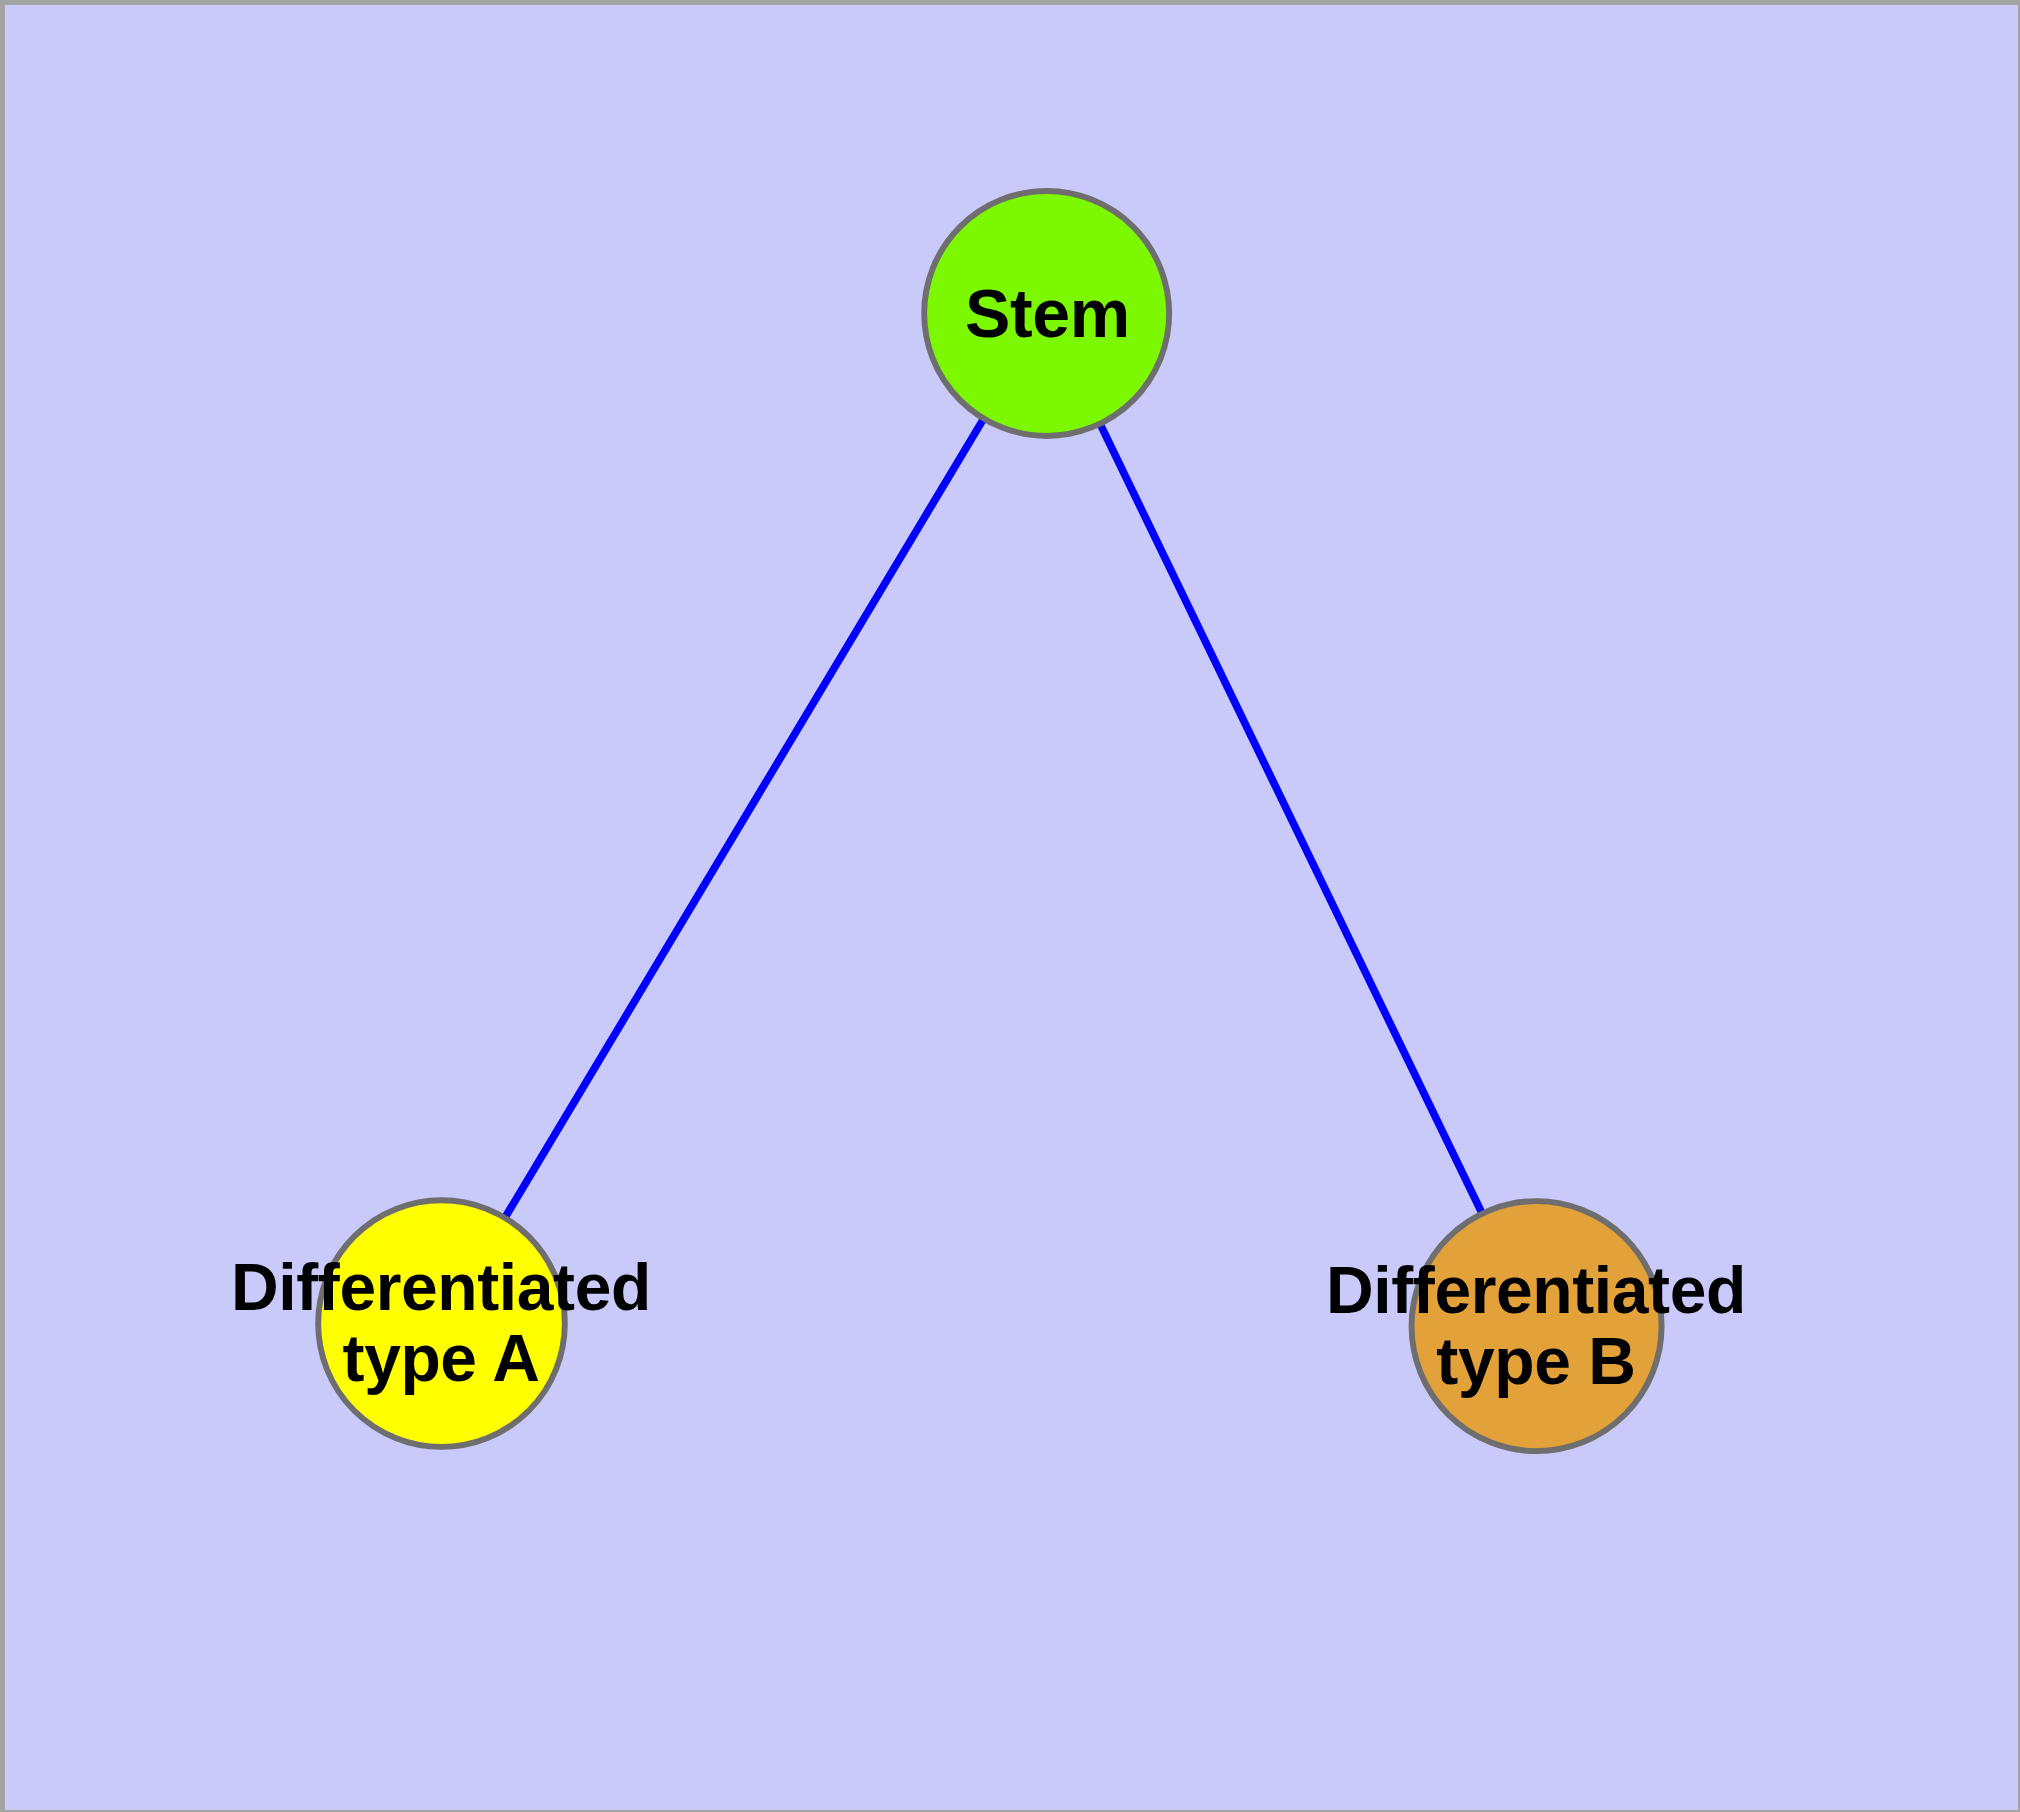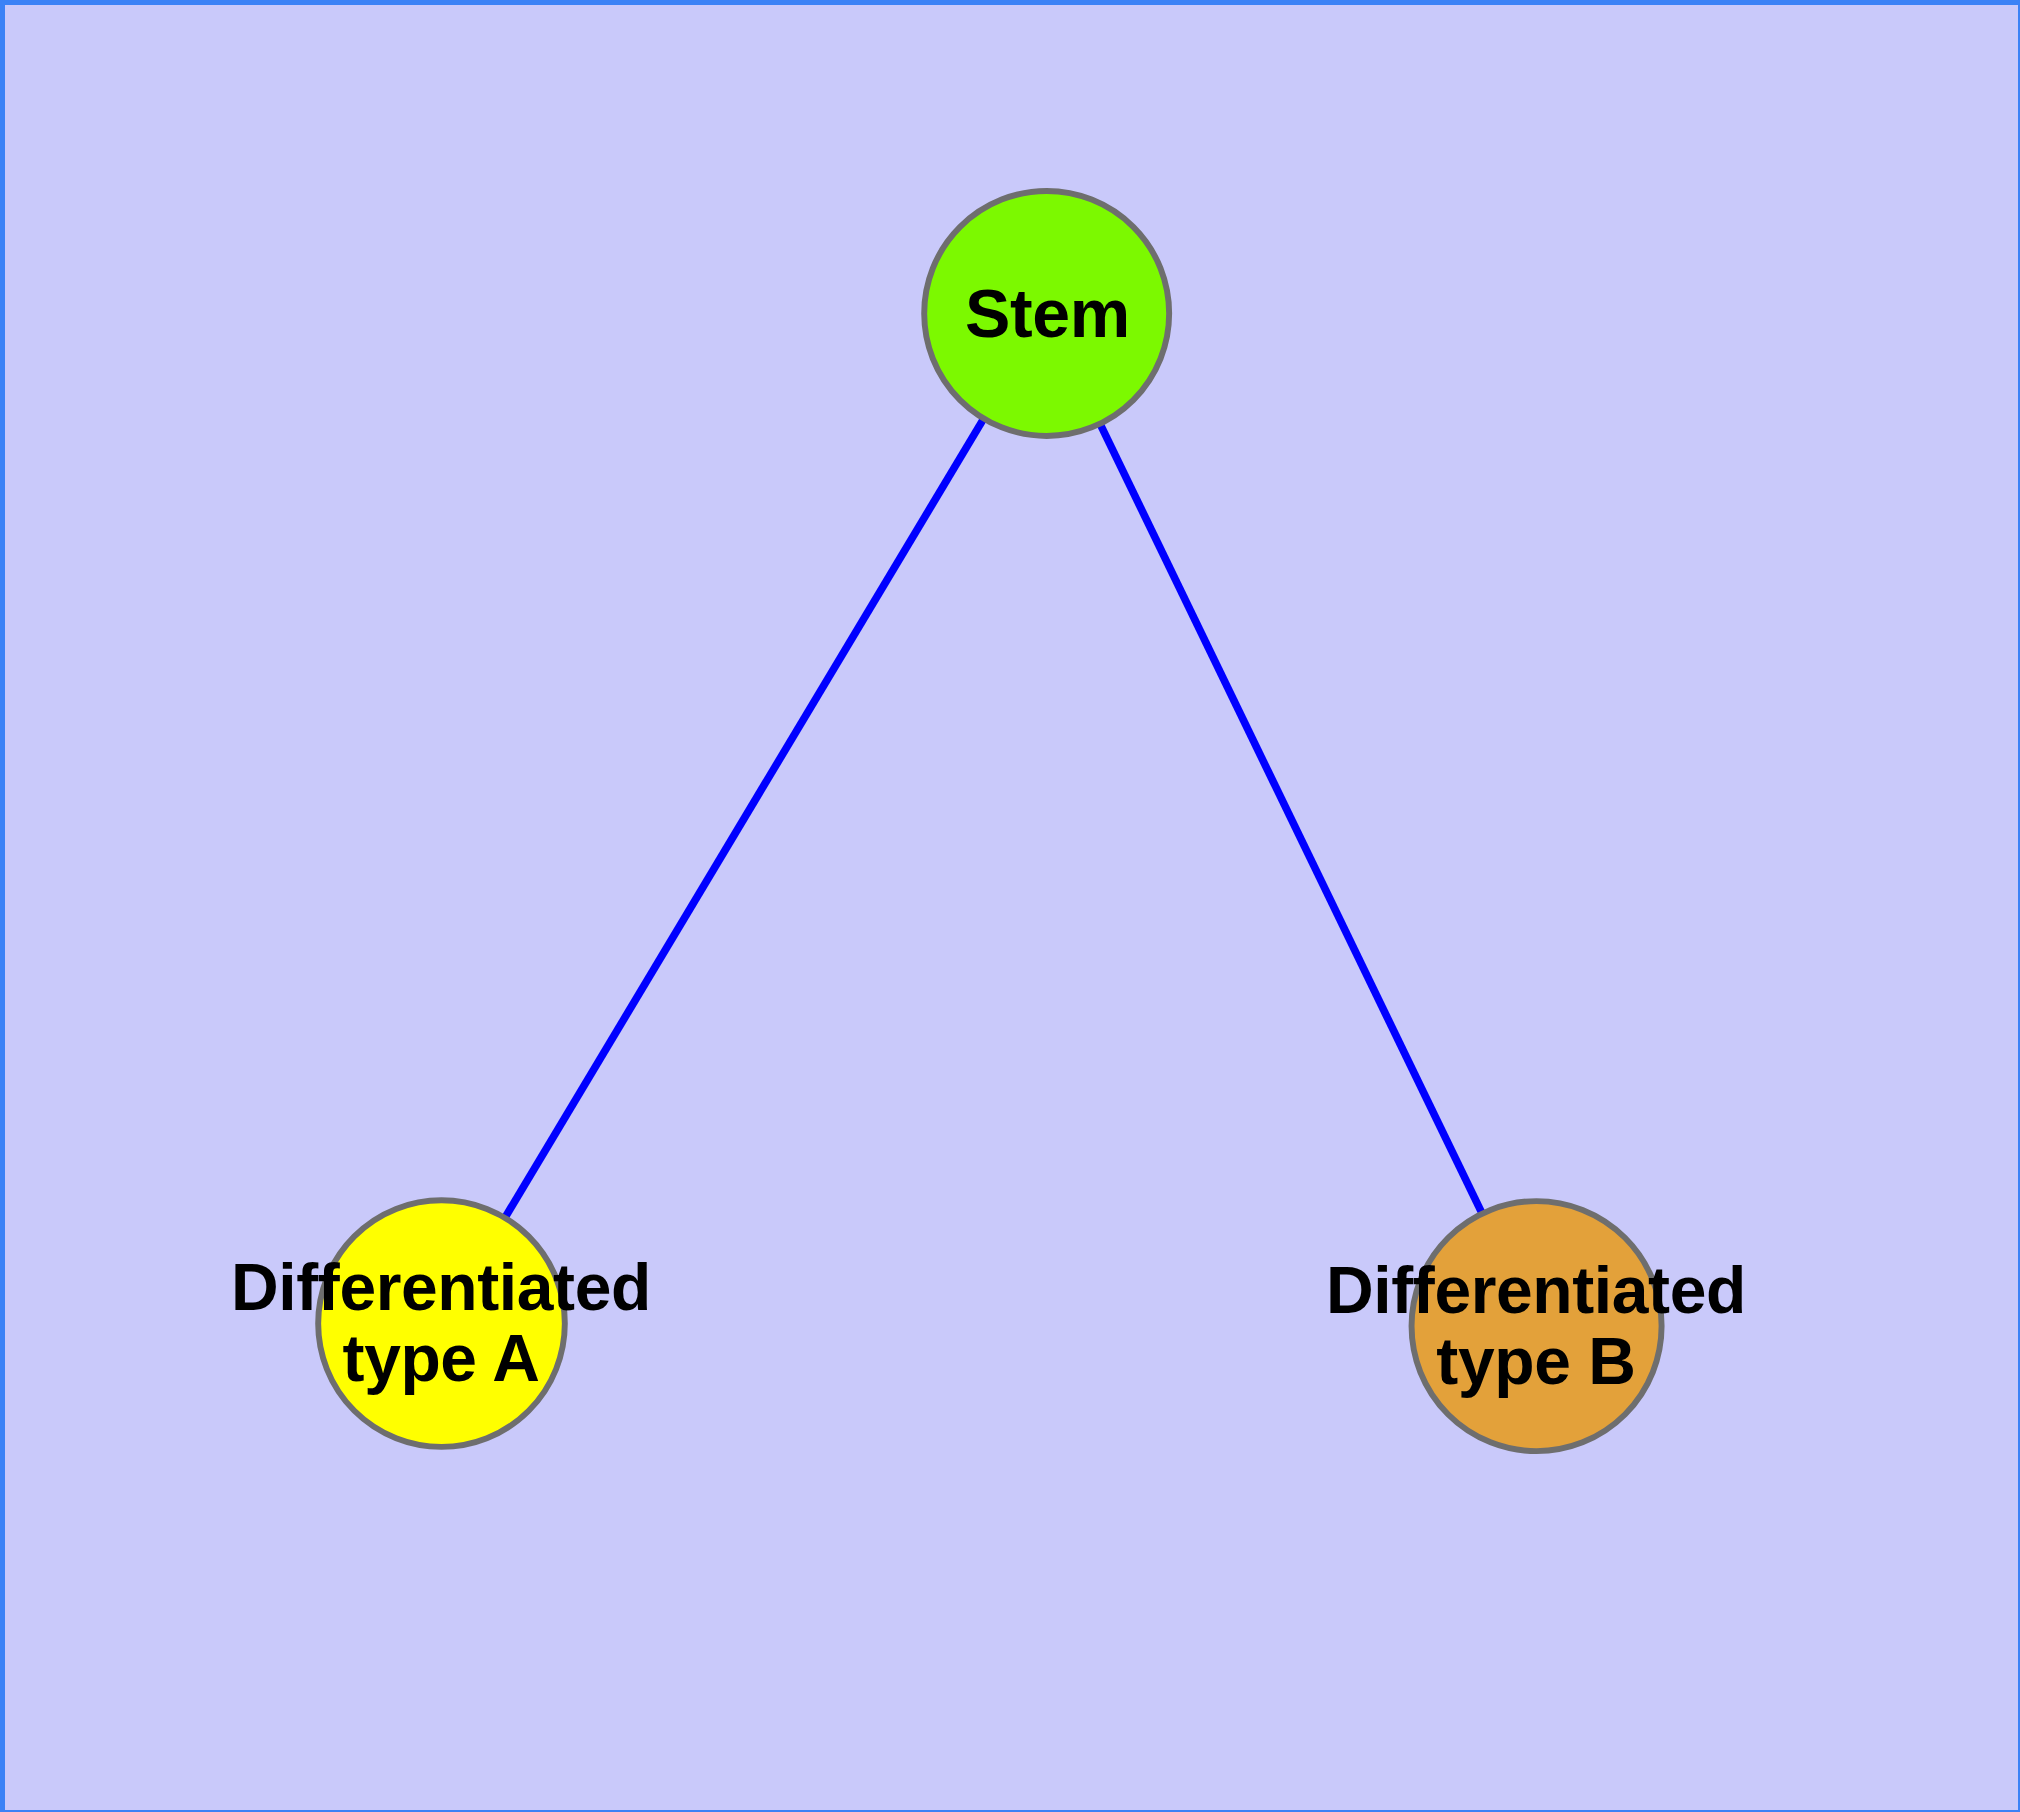--- a/index.html
+++ b/index.html
@@ -4,21 +4,21 @@
 <style>
   html, body {
     margin: 0;
     padding: 0;
     background: #ffffff;
   }
   #canvas {
     position: relative;
     width: 2021px;
     height: 1812px;
-    background: #3b82f6;
+    background: #a3a3a3;
     overflow: hidden;
     font-family: "Liberation Sans", sans-serif;
   }
   #plot-area {
     position: absolute;
     left: 5.1px;
     top: 5.1px;
     width: 2013px;
     height: 1805px;
     background: #c9c9fa;

